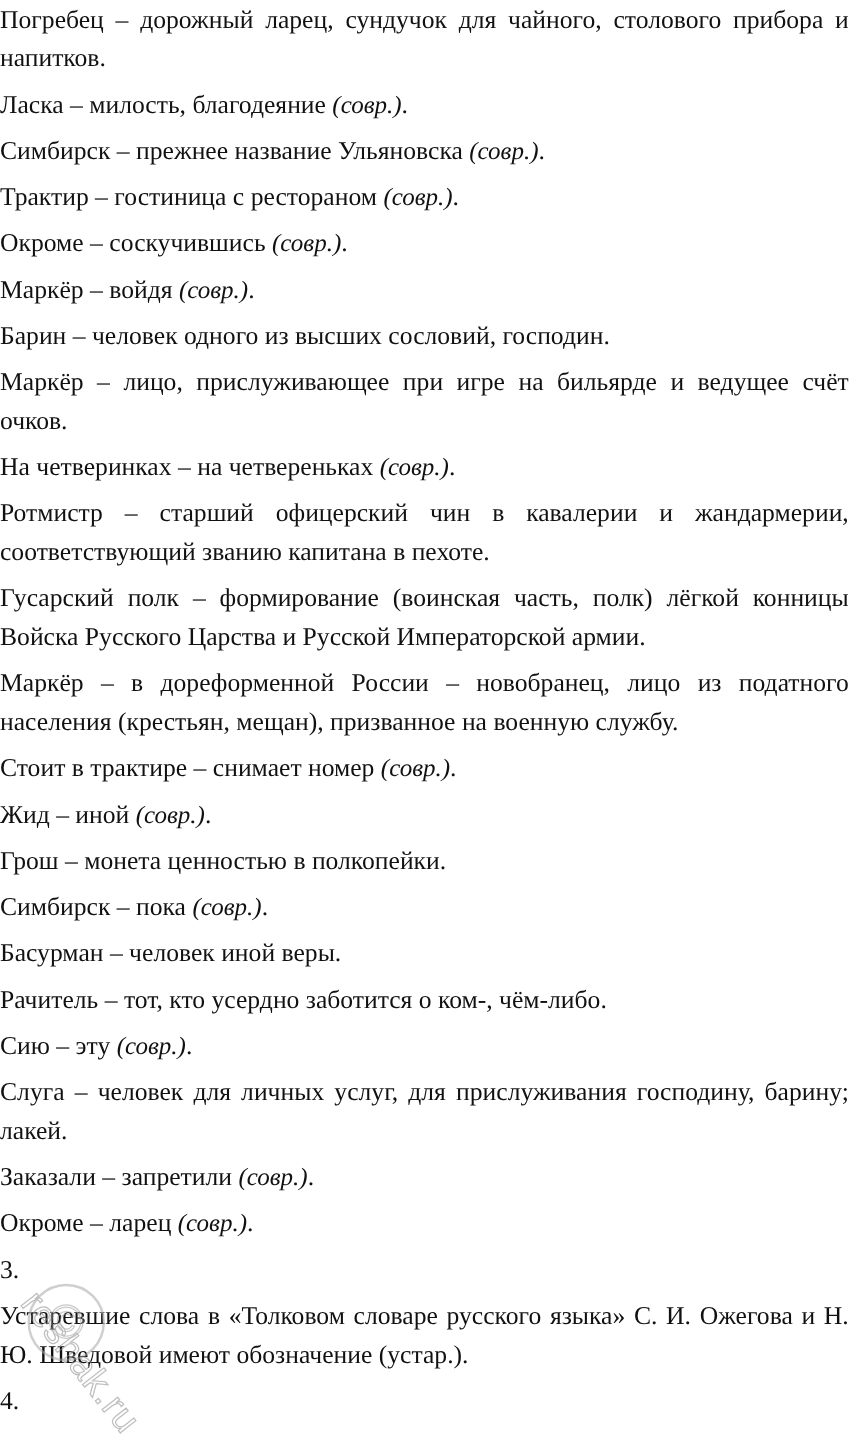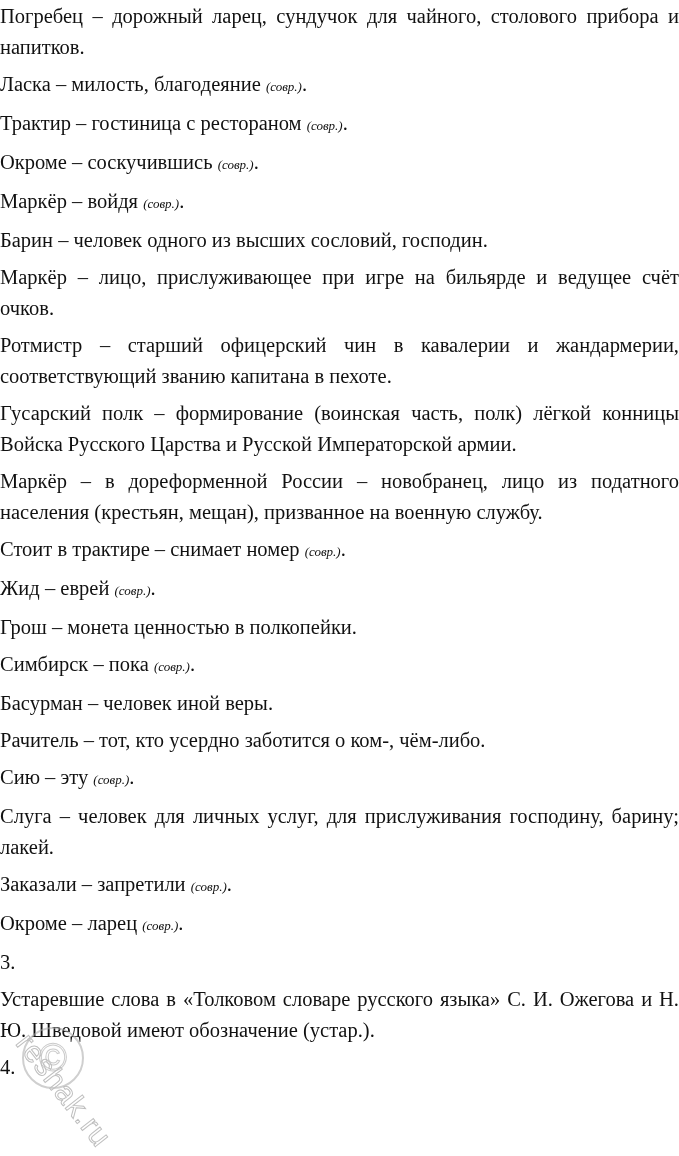--- a/index.html
+++ b/index.html
@@ -24,21 +24,21 @@
       line-height: 31px;
     }
     .para {
       margin: 0 0 6px 0;
       text-align: justify;
       text-align-last: left;
     }
     .para:first-child { margin-top: 1px; }
     .mark {
       font-style: italic;
-      font-size: 13px;
+      font-size: 20px;
     }
     .watermark {
       position: absolute;
       left: 14px;
       top: 975px;
       width: 150px;
       height: 150px;
       pointer-events: none;
       opacity: 0.55;
     }
@@ -71,30 +71,32 @@
       -webkit-text-stroke: 1px #a0a0a0;
     }
   </style>
 </head>
 <body>
 
 <div class="doc">
   <div id="entries">
       <p class="para"><span>Погребец</span><span> – </span><span>дорожный ларец, сундучок для чайного, столового прибора и напитков.</span></p>
       <p class="para"><span>Ласка</span><span> – </span><span>милость, благодеяние</span> <span class="mark">(совр.)</span><span>.</span></p>
+      <p class="para"><span>Симбирск</span><span> – </span><span>прежнее название Ульяновска</span> <span class="mark">(совр.)</span><span>.</span></p>
       <p class="para"><span>Трактир</span><span> – </span><span>гостиница с рестораном</span> <span class="mark">(совр.)</span><span>.</span></p>
       <p class="para"><span>Окроме</span><span> – </span><span>соскучившись</span> <span class="mark">(совр.)</span><span>.</span></p>
       <p class="para"><span>Маркёр</span><span> – </span><span>войдя</span> <span class="mark">(совр.)</span><span>.</span></p>
       <p class="para"><span>Барин</span><span> – </span><span>человек одного из высших сословий, господин.</span></p>
       <p class="para"><span>Маркёр</span><span> – </span><span>лицо, прислуживающее при игре на бильярде и ведущее счёт очков.</span></p>
+      <p class="para"><span>На четверинках</span><span> – </span><span>на четвереньках</span> <span class="mark">(совр.)</span><span>.</span></p>
       <p class="para"><span>Ротмистр</span><span> – </span><span>старший офицерский чин в кавалерии и жандармерии, соответствующий званию капитана в пехоте.</span></p>
       <p class="para"><span>Гусарский полк</span><span> – </span><span>формирование (воинская часть, полк) лёгкой конницы Войска Русского Царства и Русской Императорской армии.</span></p>
       <p class="para"><span>Маркёр</span><span> – </span><span>в дореформенной России – новобранец, лицо из податного населения (крестьян, мещан), призванное на военную службу.</span></p>
       <p class="para"><span>Стоит в трактире</span><span> – </span><span>снимает номер</span> <span class="mark">(совр.)</span><span>.</span></p>
-      <p class="para"><span>Жид</span><span> – </span><span>еврей</span> <span class="mark">(совр.)</span><span>.</span></p>
+      <p class="para"><span>Жид</span><span> – </span><span>иной</span> <span class="mark">(совр.)</span><span>.</span></p>
       <p class="para"><span>Грош</span><span> – </span><span>монета ценностью в полкопейки.</span></p>
       <p class="para"><span>Симбирск</span><span> – </span><span>пока</span> <span class="mark">(совр.)</span><span>.</span></p>
       <p class="para"><span>Басурман</span><span> – </span><span>человек иной веры.</span></p>
       <p class="para"><span>Рачитель</span><span> – </span><span>тот, кто усердно заботится о ком-, чём-либо.</span></p>
       <p class="para"><span>Сию</span><span> – </span><span>эту</span> <span class="mark">(совр.)</span><span>.</span></p>
       <p class="para"><span>Слуга</span><span> – </span><span>человек для личных услуг, для прислуживания господину, барину; лакей.</span></p>
       <p class="para"><span>Заказали</span><span> – </span><span>запретили</span> <span class="mark">(совр.)</span><span>.</span></p>
       <p class="para"><span>Окроме</span><span> – </span><span>ларец</span> <span class="mark">(совр.)</span><span>.</span></p>
     </div>
 

